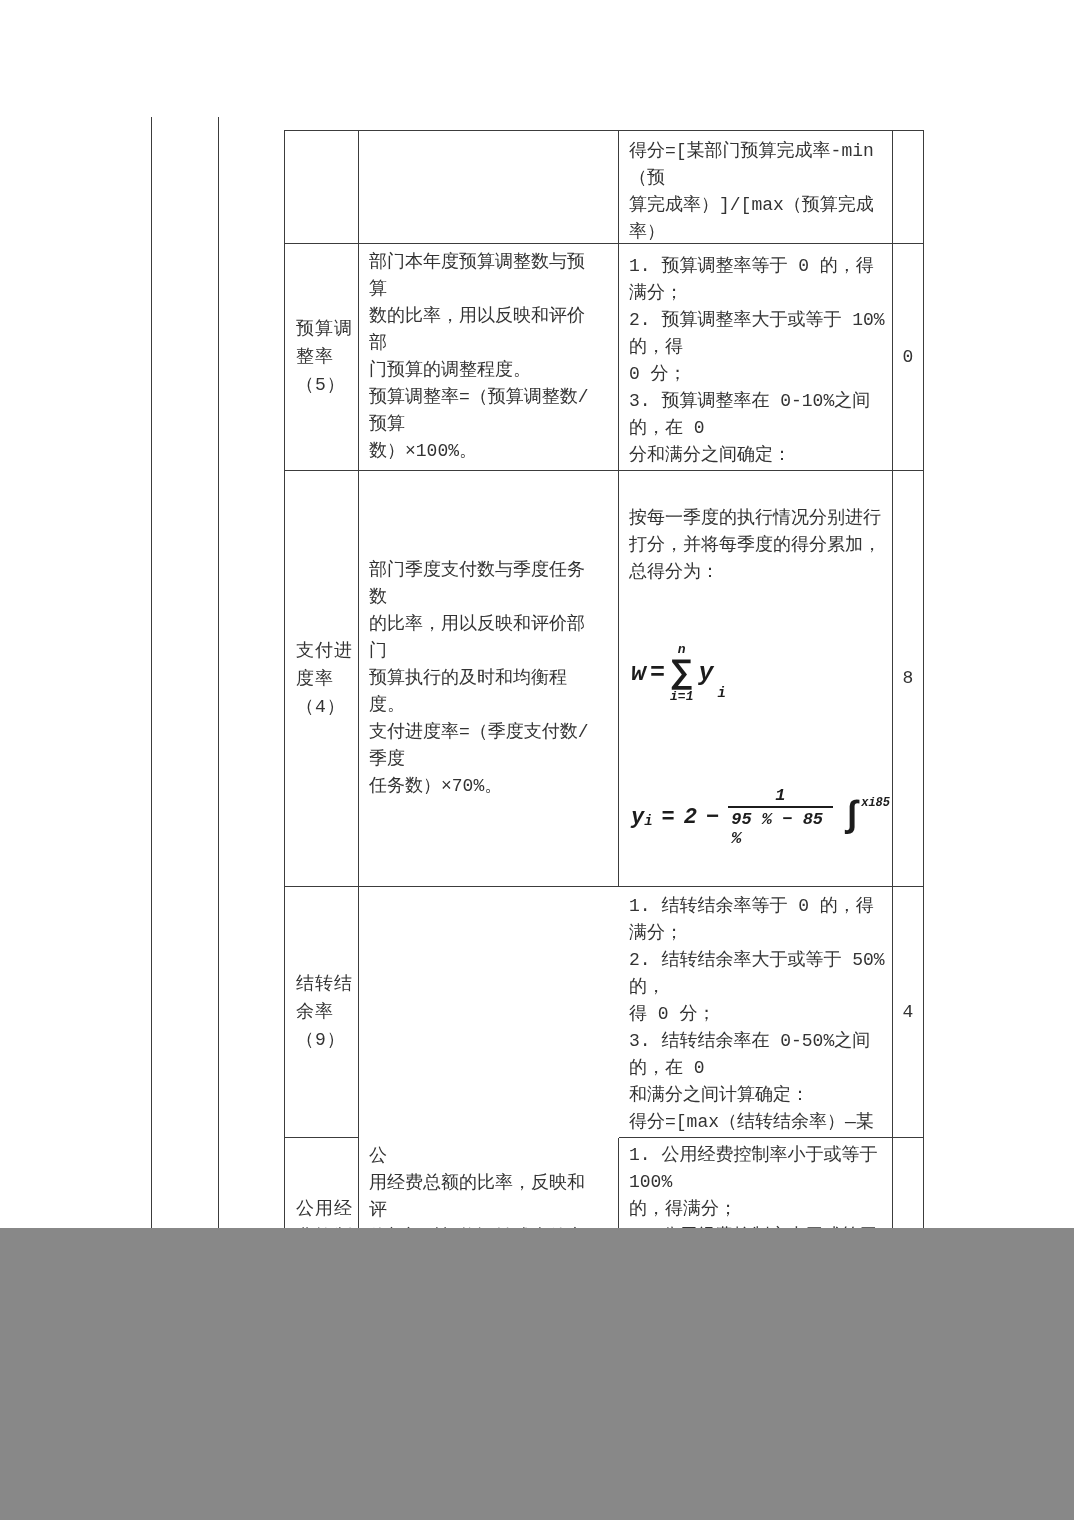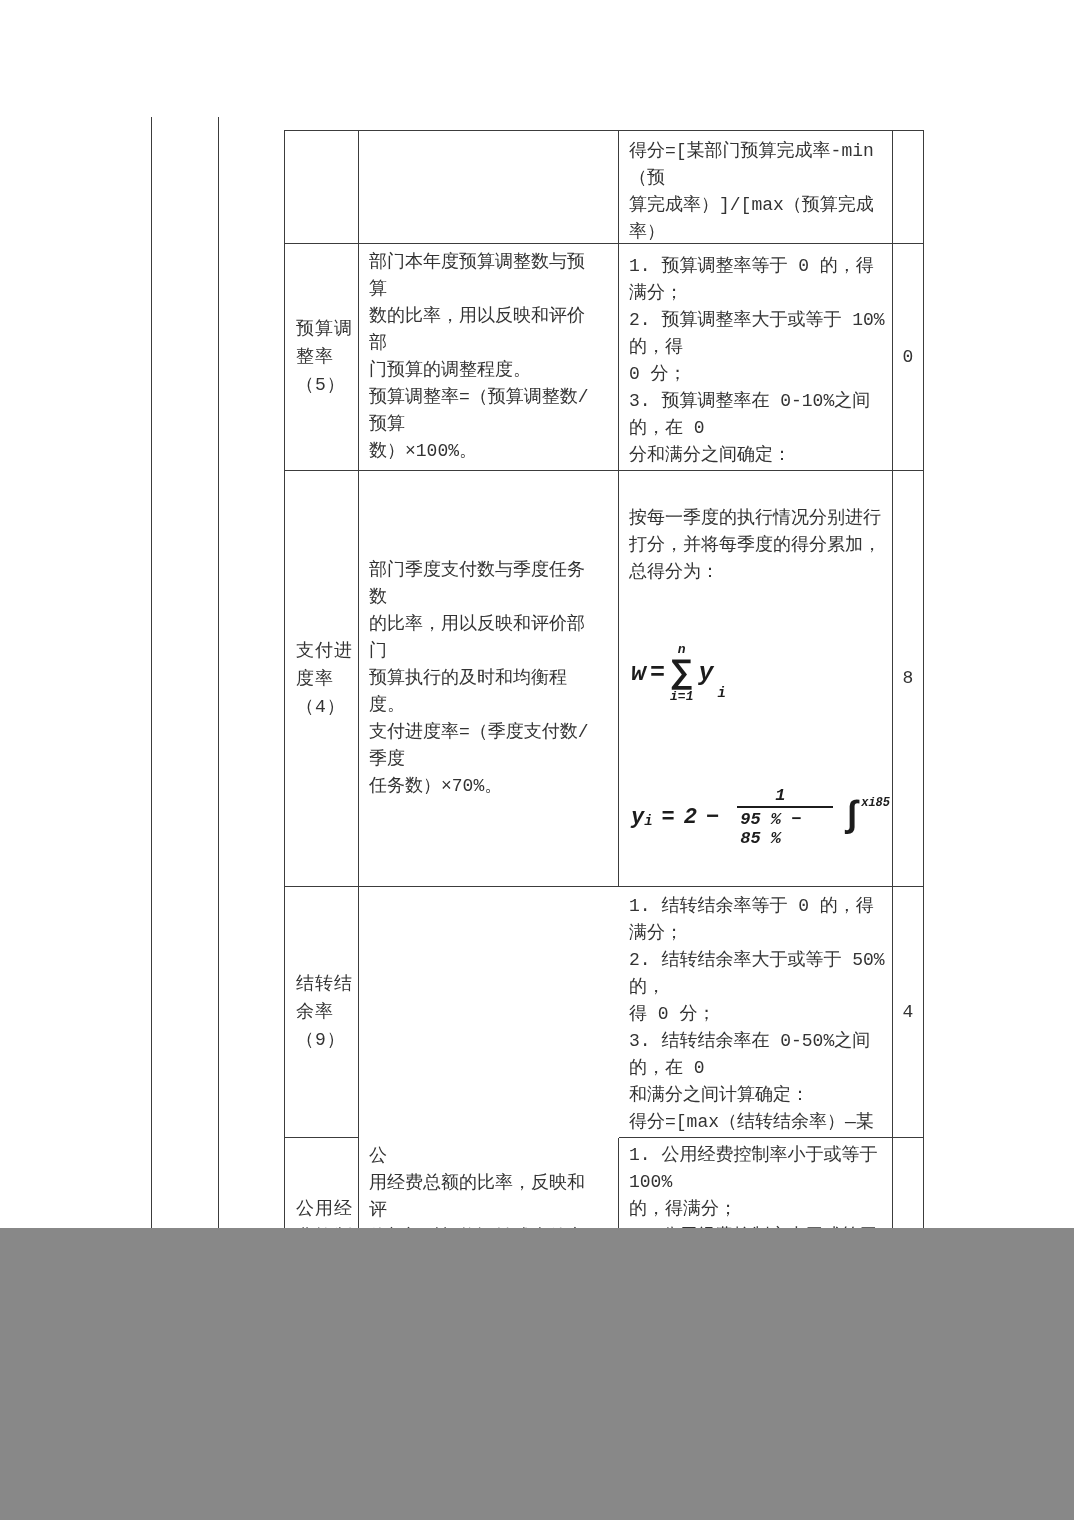--- a/index.html
+++ b/index.html
@@ -67,21 +67,21 @@
   .sum-top{font-size:13px;}
   .sum-sig{font-size:34px;font-style:normal;}
   .sum-bot{font-size:13px;text-align:right;}
   .term-sub,.lhs-sub{font-size:14px;align-self:flex-end;margin-bottom:-4px;}
   .formula2{
     margin:56px 0 0 2px;
     display:flex;align-items:center;gap:9px;
     font-size:22px;
   }
   .frac{display:inline-flex;flex-direction:column;align-items:center;line-height:1.15;font-size:17px;}
-  .frac-den{border-top:2px solid #1c1c1c;padding:2px 3px 0 3px;margin-left:9px;}
+  .frac-den{border-top:2px solid #1c1c1c;padding:2px 3px 0 3px;}
   .intg{display:inline-flex;align-items:center;}
   .intg-sym{font-size:36px;font-style:normal;line-height:1;}
   .intg-lims{display:inline-flex;flex-direction:row;justify-content:space-between;height:40px;font-size:12px;line-height:1;margin-left:-2px;}
 
   .page-number{
     position:absolute;top:1400px;left:0;width:1074px;
     text-align:center;font-size:19px;color:#2f2f2f;
   }
 </style>
 </head>

